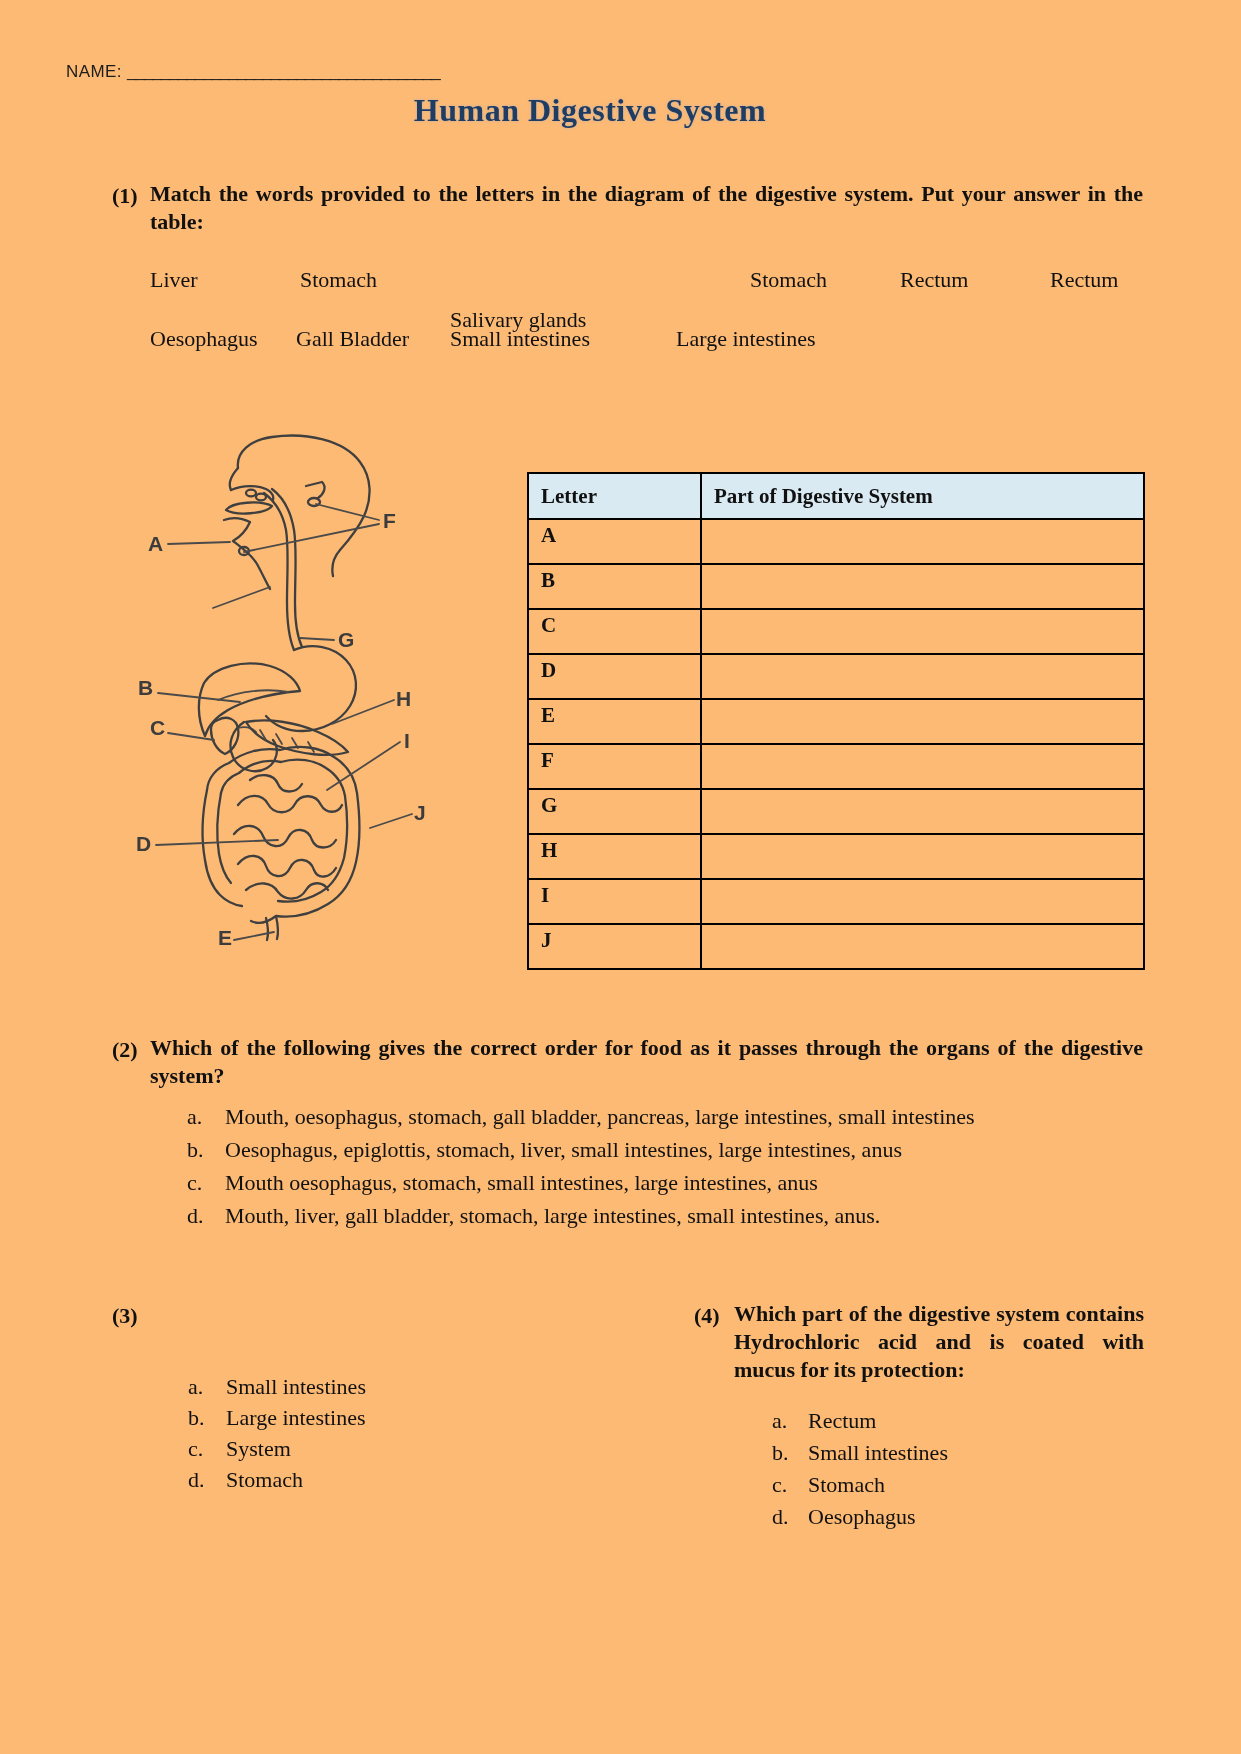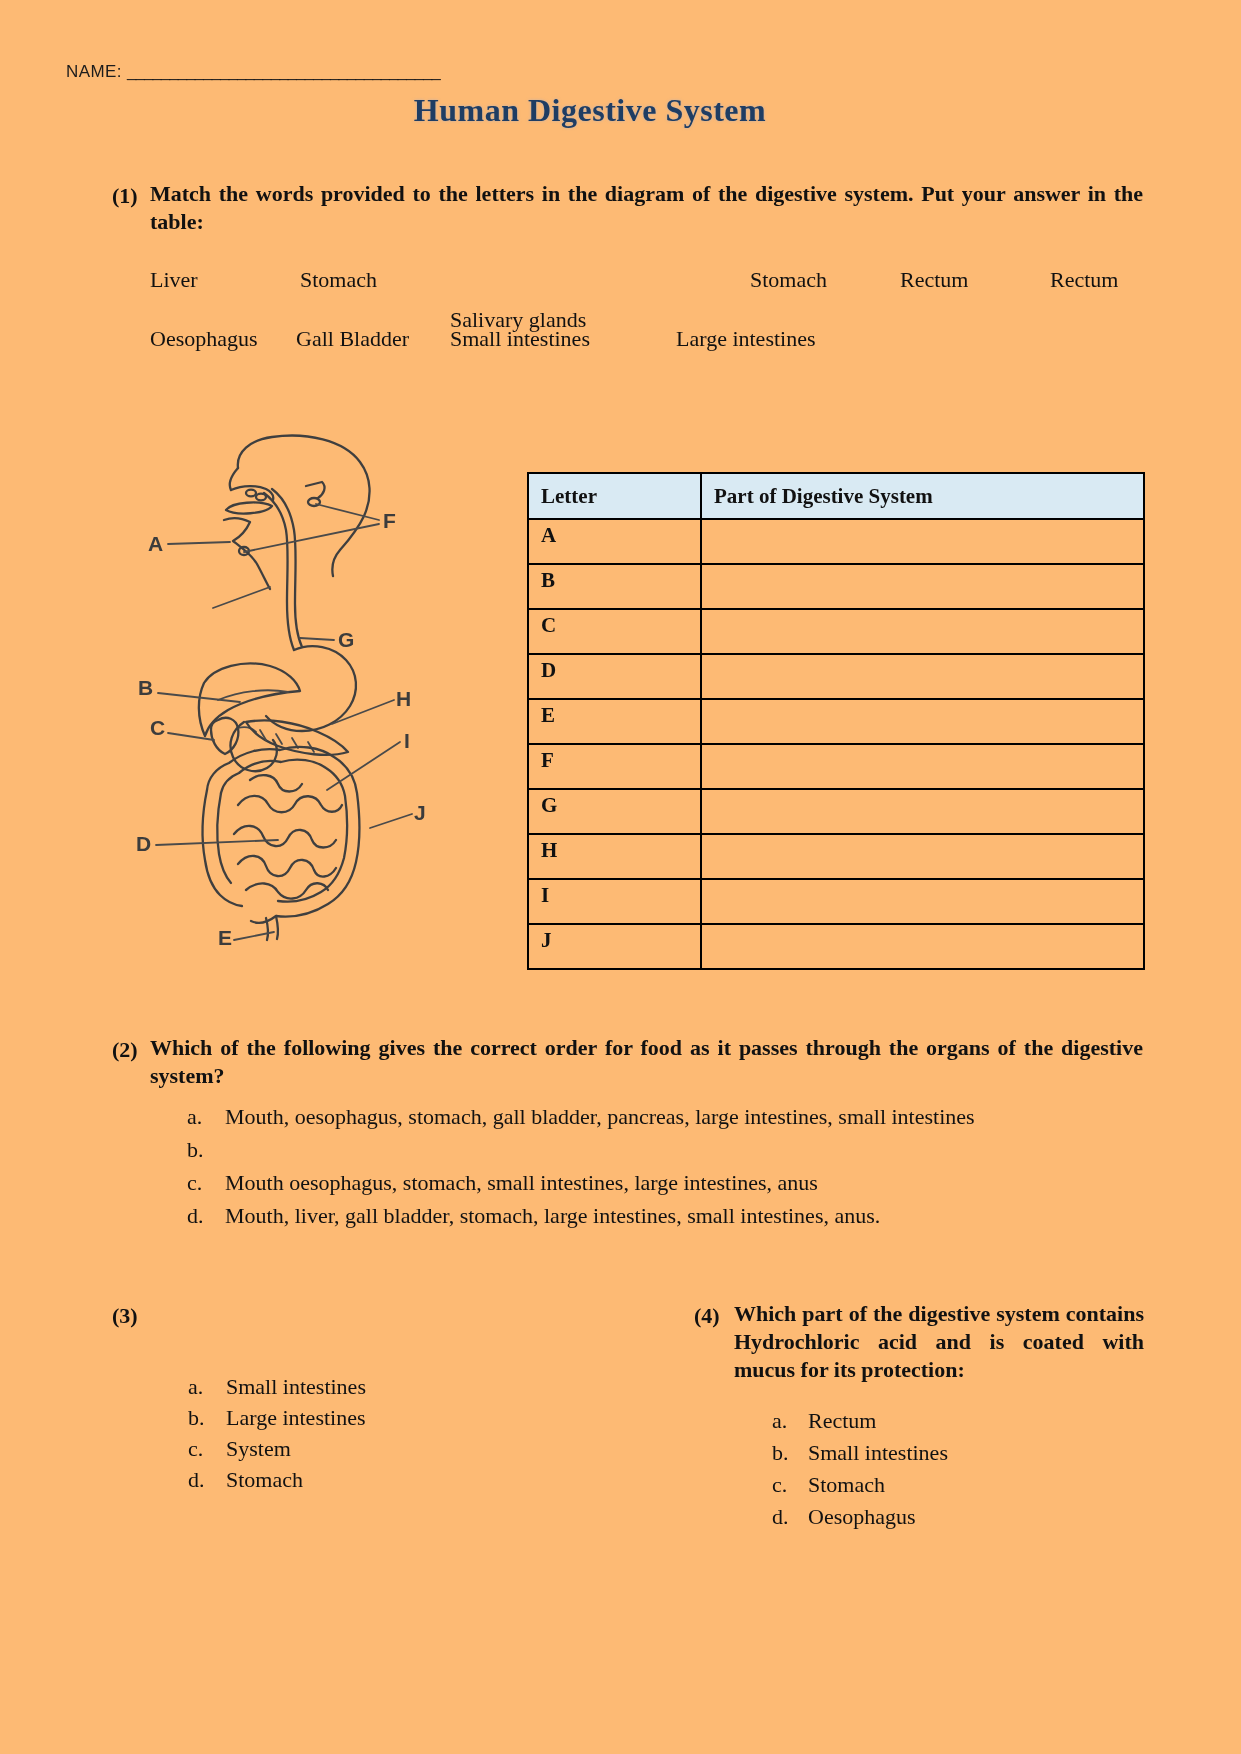--- a/index.html
+++ b/index.html
@@ -194,20 +194,21 @@
 
   <span class="qnum" style="left:112px;top:1037px;">(2)</span>
   <p class="qpara" style="left:150px;top:1034px;width:993px;">Which of the following gives the correct order for food as it passes through the organs of the digestive system?</p>
   <div class="opts" style="left:187px;top:1104px;">
     <div class="opt-row" style="height:33px;">
         <span class="opt-letter">a.</span>
         <span class="opt-text">Mouth, oesophagus, stomach, gall bladder, pancreas, large intestines, small intestines</span>
       </div>
     <div class="opt-row" style="height:33px;">
         <span class="opt-letter">b.</span>
+        <span class="opt-text">Oesophagus, epiglottis, stomach, liver, small intestines, large intestines, anus</span>
       </div>
     <div class="opt-row" style="height:33px;">
         <span class="opt-letter">c.</span>
         <span class="opt-text">Mouth oesophagus, stomach, small intestines, large intestines, anus</span>
       </div>
     <div class="opt-row" style="height:33px;">
         <span class="opt-letter">d.</span>
         <span class="opt-text">Mouth, liver, gall bladder, stomach, large intestines, small intestines, anus.</span>
       </div>
   </div>

